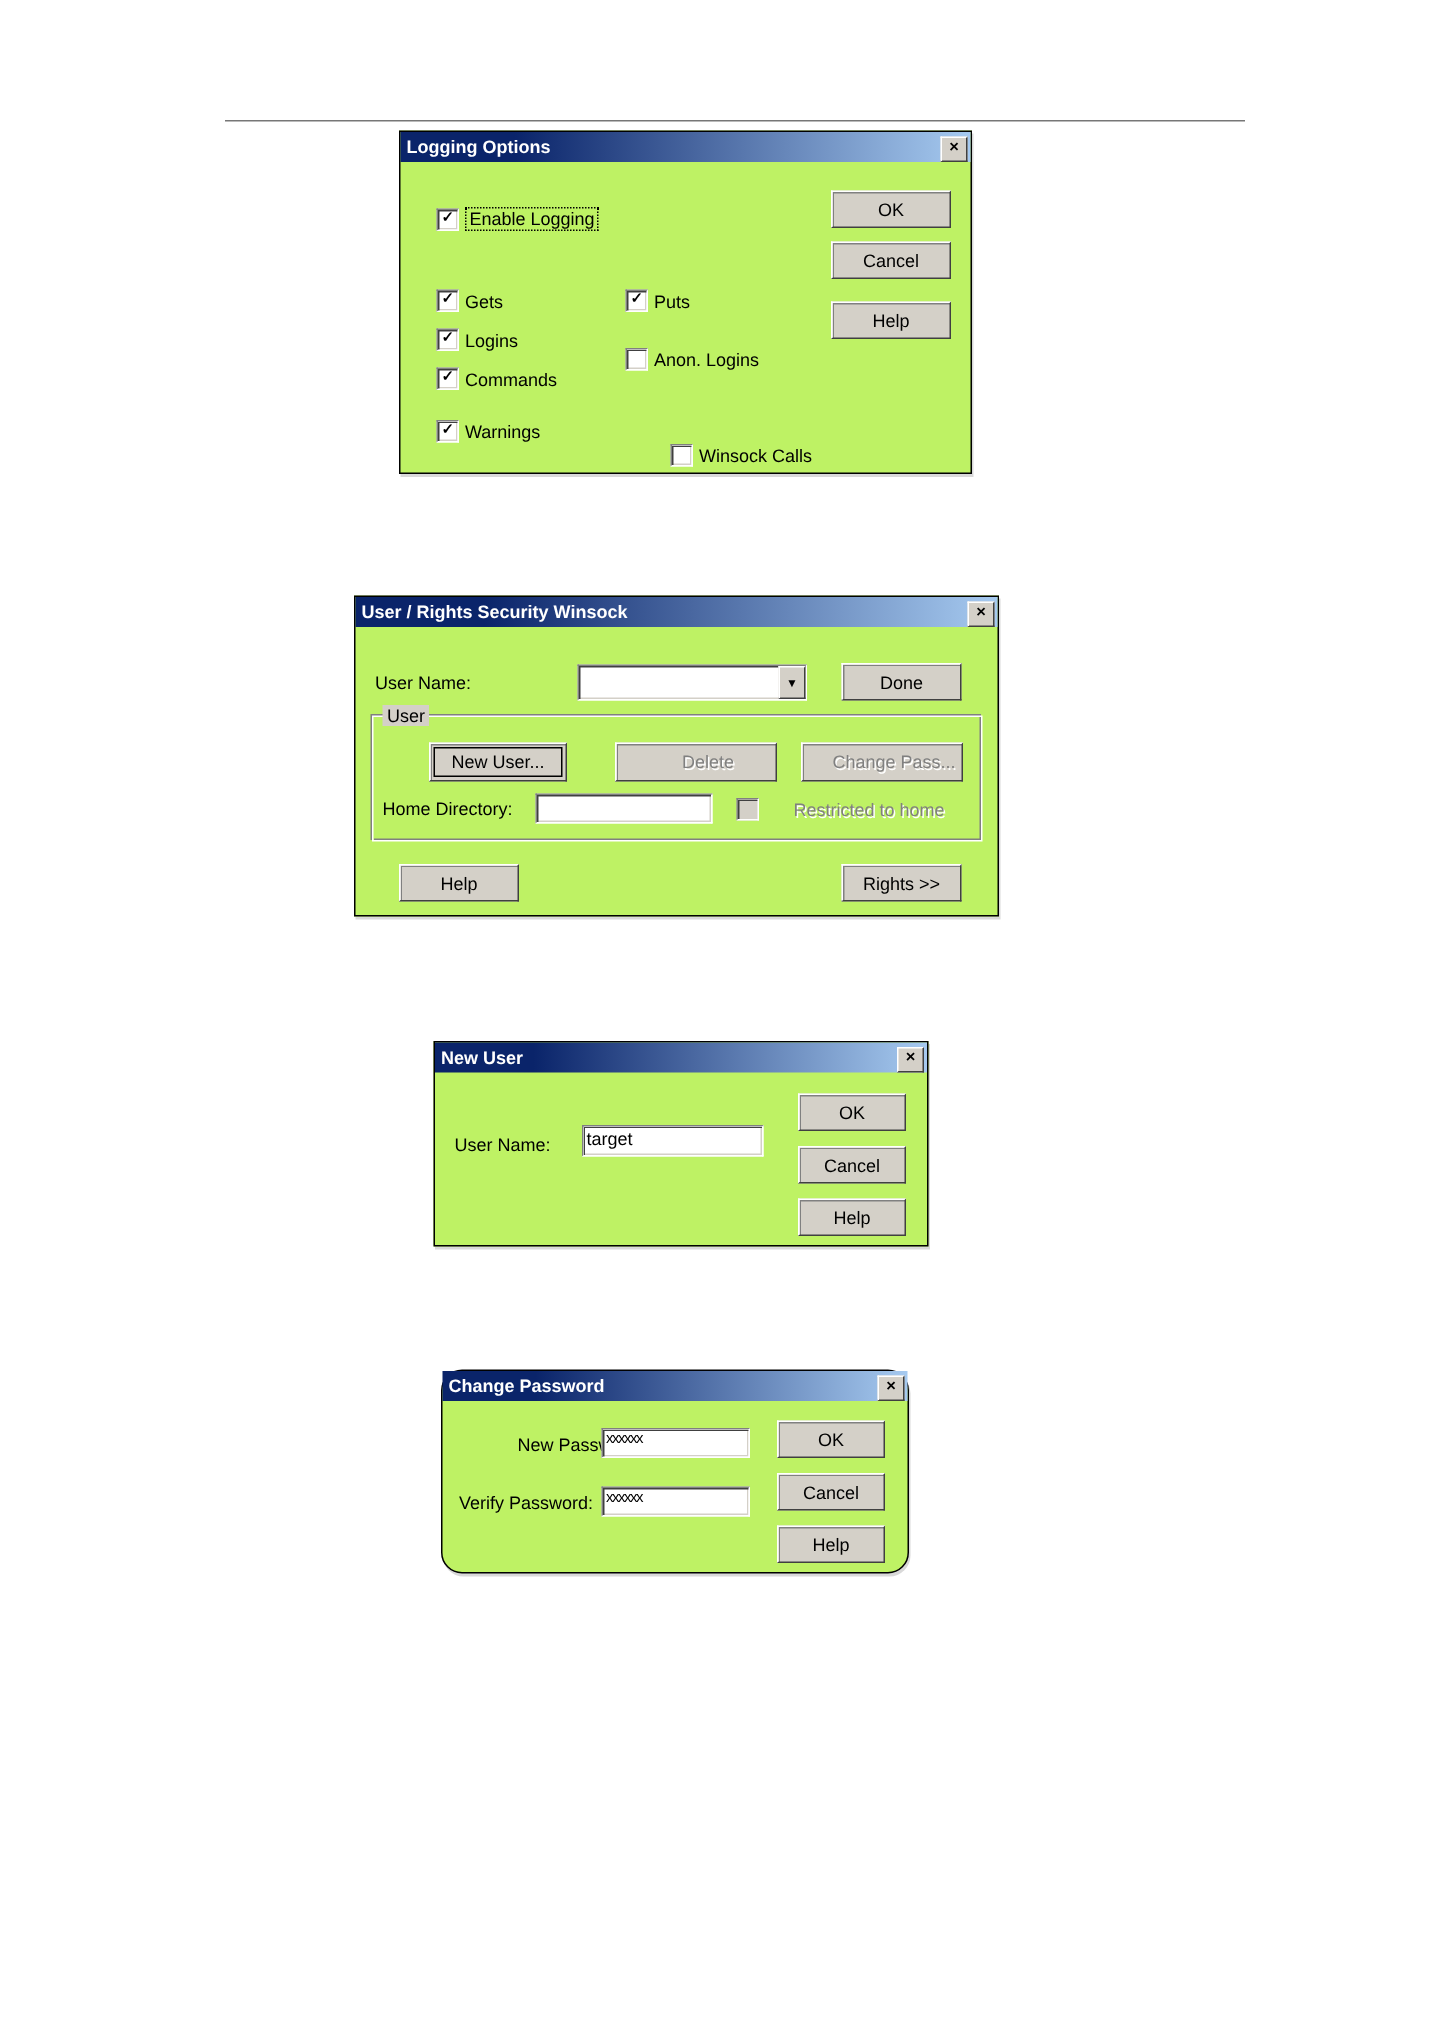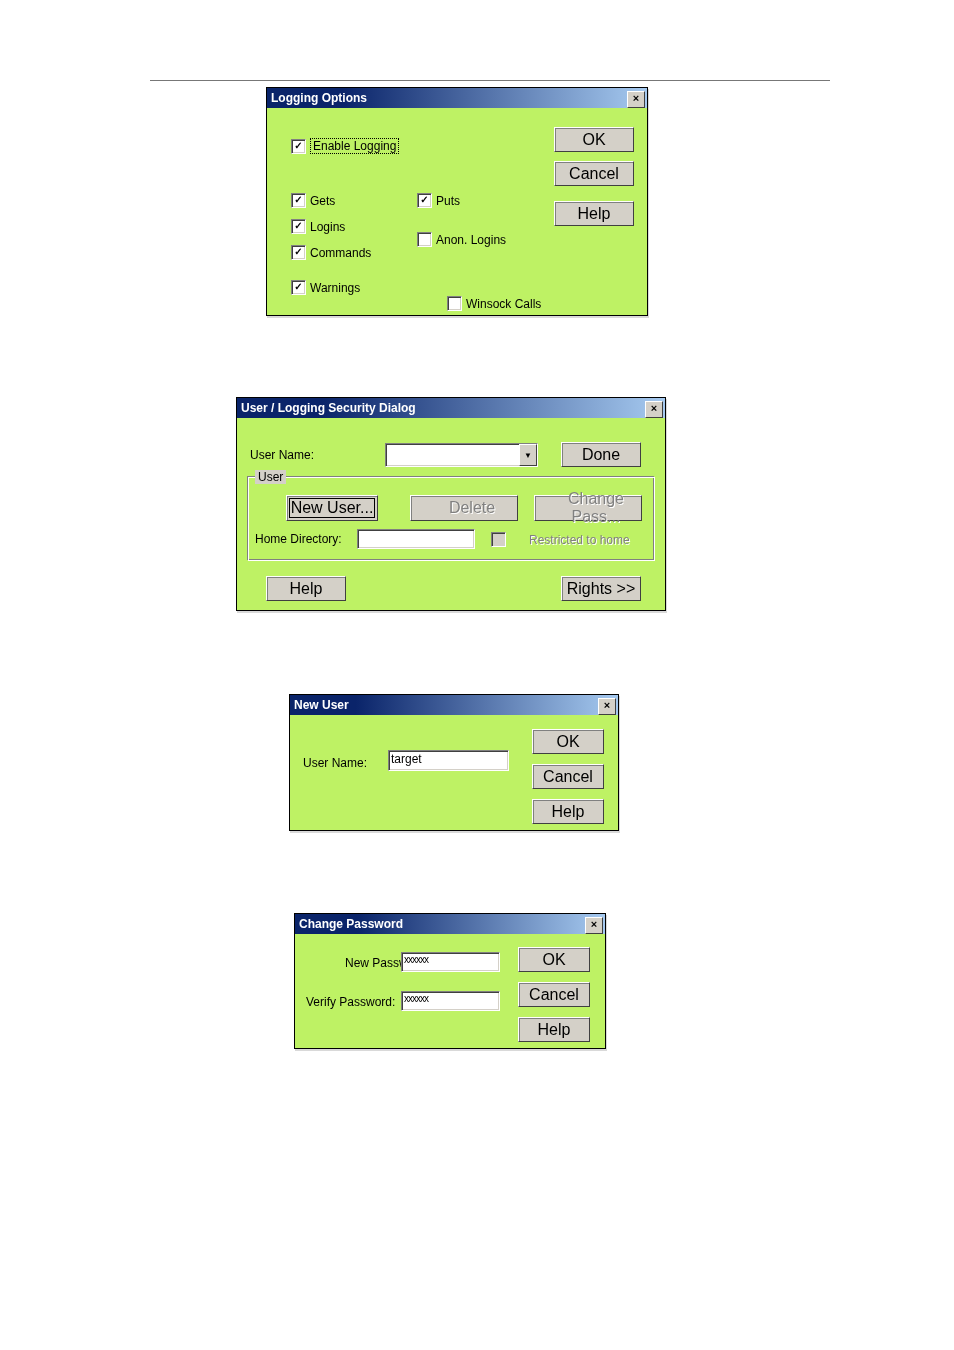--- a/index.html
+++ b/index.html
@@ -55,21 +55,21 @@
     text-align: center;
     cursor: pointer;
   }
   .btn {
     background: #d4d0c8;
     border-top: 1px solid #fff;
     border-left: 1px solid #fff;
     border-right: 1px solid #404040;
     border-bottom: 1px solid #404040;
     box-shadow: 1px 1px 0 #808080 inset, -1px -1px 0 #d4d0c8 inset;
-    font-size: 16px;
+    font-size: 12px;
     text-align: center;
     display: flex;
     align-items: center;
     justify-content: center;
     cursor: pointer;
   }
   .btn.disabled {
     color: #808080;
     text-shadow: 1px 1px 0 #fff;
     cursor: default;
@@ -205,21 +205,21 @@
   <div class="btn" style="position:absolute; right:13px; top:73px; width:78px; height:23px;">
       <span>Cancel</span>
     </div>
   <div class="btn" style="position:absolute; right:13px; top:113px; width:78px; height:23px;">
       <span>Help</span>
     </div>
 </div>
 
 <div class="dialog" style="left:236px; top:397px; width:428px; height:212px;">
   <div class="titlebar">
-    <span>User / Logging Security Dialog</span>
+    <span>User / Rights Security Winsock</span>
     <div class="closebtn">×</div>
   </div>
 
   <span style="position:absolute; left:13px; top:50px;">User Name:</span>
   <div class="dropdown" style="left:148px; top:45px; width:151px; height:22px;">
     <div class="arrow">▼</div>
   </div>
   <div class="btn" style="position:absolute; right:24px; top:44px; width:78px; height:23px;">
       <span>Done</span>
     </div>
@@ -266,21 +266,21 @@
       <span>OK</span>
     </div>
   <div class="btn" style="position:absolute; right:14px; top:69px; width:70px; height:23px;">
       <span>Cancel</span>
     </div>
   <div class="btn" style="position:absolute; right:14px; top:104px; width:70px; height:23px;">
       <span>Help</span>
     </div>
 </div>
 
-<div class="dialog" style="left:294px; top:913px; width:310px; height:134px;">
+<div class="dialog" style="left:294px; top:913px; width:310px; height:134px;border-radius:14px;">
   <div class="titlebar">
     <span>Change Password</span>
     <div class="closebtn">×</div>
   </div>
 
   <span style="position:absolute; left:6px; top:42px;margin-left:44px;">New Password:</span>
   <div class="textinput" style="position:absolute; left:106px; top:38px; width:93px; height:16px; font-size:10px; letter-spacing:-1px;"><span>xxxxxx</span></div>
 
   <span style="position:absolute; left:11px; top:81px;">Verify Password:</span>
   <div class="textinput" style="position:absolute; left:106px; top:77px; width:93px; height:16px; font-size:10px; letter-spacing:-1px;"><span>xxxxxx</span></div>

